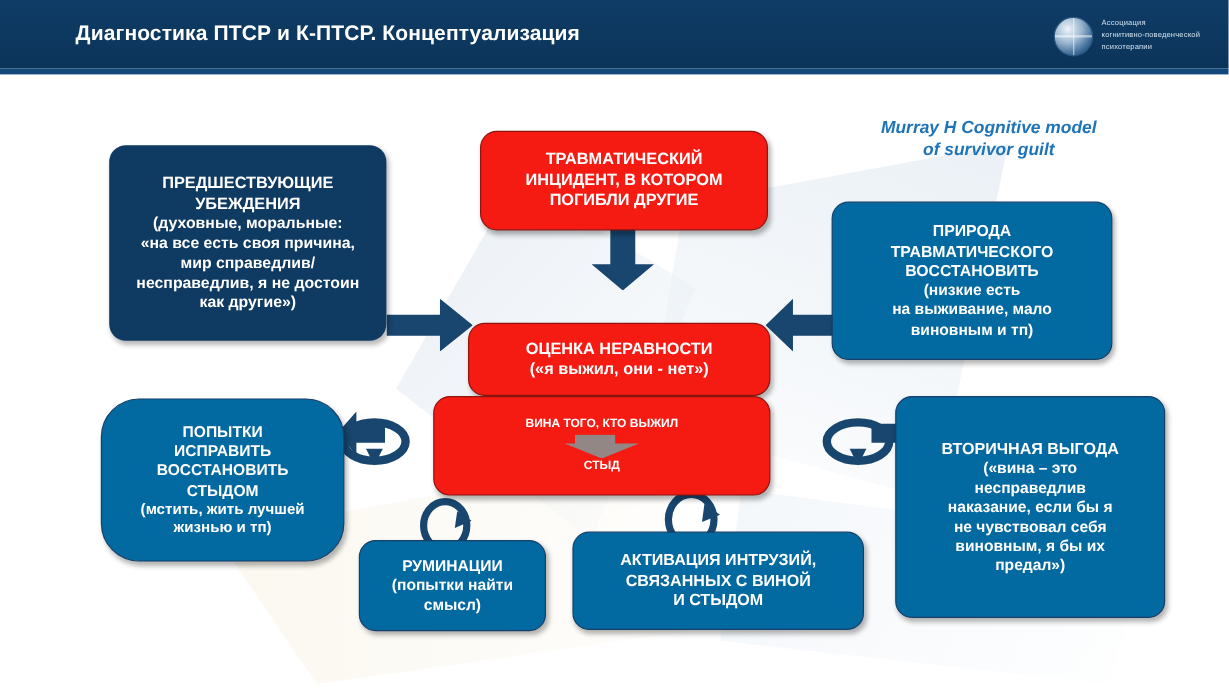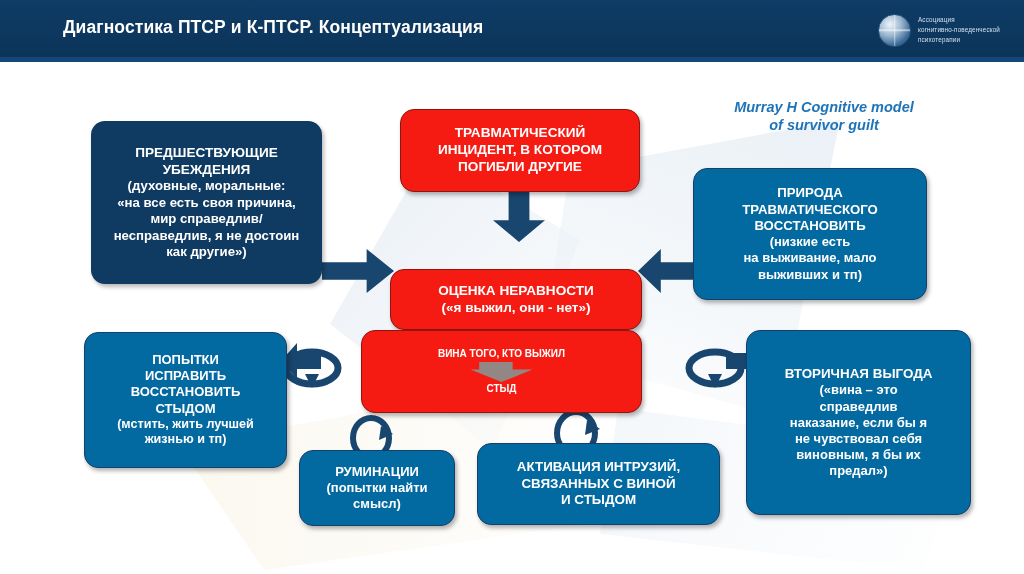--- a/index.html
+++ b/index.html
@@ -126,21 +126,21 @@
 
   #box-incident { left: 400px; top: 109px; width: 240px; height: 83px; font-size: 13.6px; }
 
   #box-inequality { left: 390px; top: 240px; width: 252px; height: 61px; font-size: 13.6px; margin-top: 29px; }
 
   #box-guilt { left: 361px; top: 330px; width: 281px; height: 83px; font-size: 10px; }
 
   #box-nature { left: 693px; top: 168px; width: 234px; height: 132px; font-size: 13px; }
   #box-nature .ttl { font-size: 13.2px; }
 
-  #box-repair { left: 84px; top: 332px; width: 203px; height: 136px; font-size: 12.6px; }
+  #box-repair { left: 84px; top: 332px; width: 203px; height: 136px; font-size: 12.6px; border-radius: 32px; }
   #box-repair .ttl { font-size: 13px; }
 
   #box-secondary { left: 746px; top: 330px; width: 225px; height: 185px; font-size: 13px; justify-content: center; }
   #box-secondary .ttl { font-size: 13.4px; }
 
   #box-rumination { left: 299px; top: 450px; width: 156px; height: 76px; font-size: 13px; }
 
   #box-intrusions { left: 477px; top: 443px; width: 243px; height: 82px; font-size: 13.4px; }
 
   
@@ -259,36 +259,36 @@
     <div id="guilt-inner-arrow"></div>
     <div class="ttl">СТЫД</div>
   </div>
 
   <div class="box box-gray" id="box-nature">
     <div class="ttl">ПРИРОДА</div>
     <div class="ttl">ТРАВМАТИЧЕСКОГО</div>
     <div class="ttl">ВОССТАНОВИТЬ</div>
     <div class="sub">(низкие есть</div>
     <div class="sub">на выживание, мало</div>
-    <div class="sub">выживших и тп)</div>
+    <div class="sub">виновным и тп)</div>
   </div>
 
   <div class="box box-gray" id="box-repair">
     <div class="ttl">ПОПЫТКИ</div>
     <div class="ttl">ИСПРАВИТЬ</div>
     <div class="ttl">ВОССТАНОВИТЬ</div>
     <div class="ttl">СТЫДОМ</div>
     <div class="sub">(мстить, жить лучшей</div>
     <div class="sub">жизнью и тп)</div>
   </div>
 
   <div class="box box-gray" id="box-secondary">
     <div class="ttl">ВТОРИЧНАЯ ВЫГОДА</div>
     <div class="sub">(«вина – это</div>
-    <div class="sub">справедлив</div>
+    <div class="sub">несправедлив</div>
     <div class="sub">наказание, если бы я</div>
     <div class="sub">не чувствовал себя</div>
     <div class="sub">виновным, я бы их</div>
     <div class="sub">предал»)</div>
   </div>
 
   <div class="box box-gray" id="box-intrusions">
     <div class="ttl">АКТИВАЦИЯ ИНТРУЗИЙ,</div>
     <div class="ttl">СВЯЗАННЫХ С ВИНОЙ</div>
     <div class="ttl">И СТЫДОМ</div>

